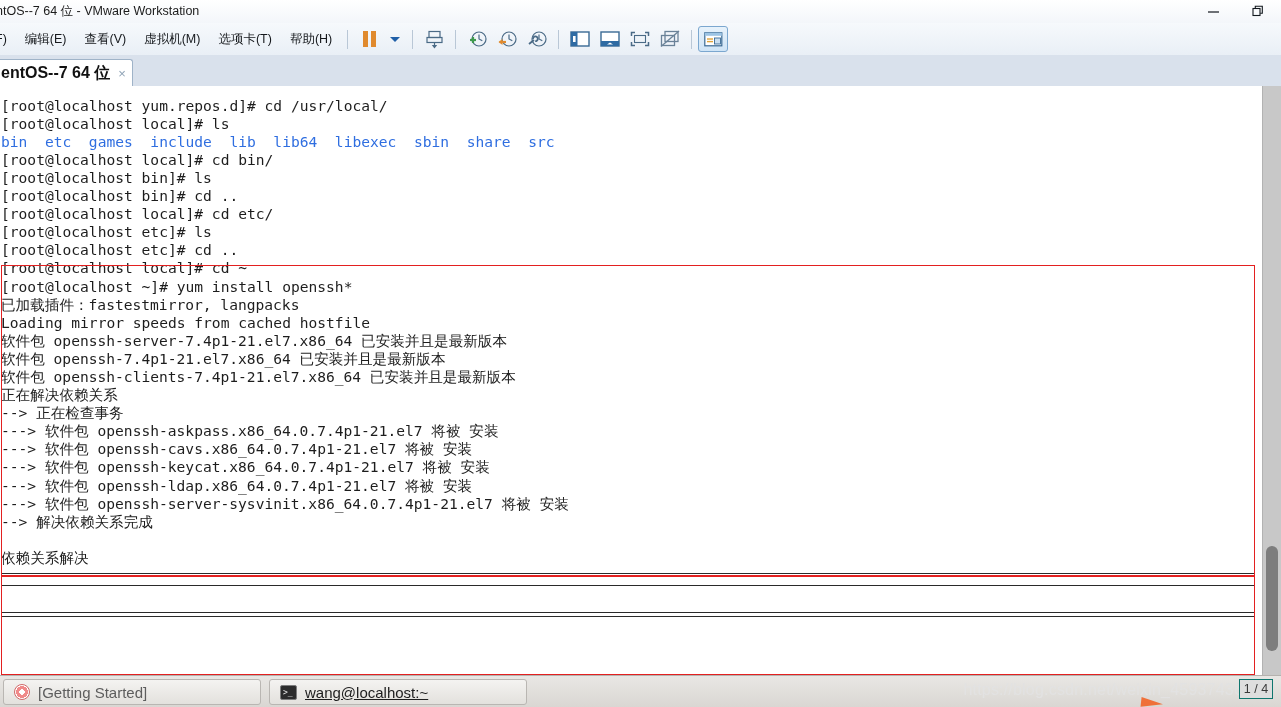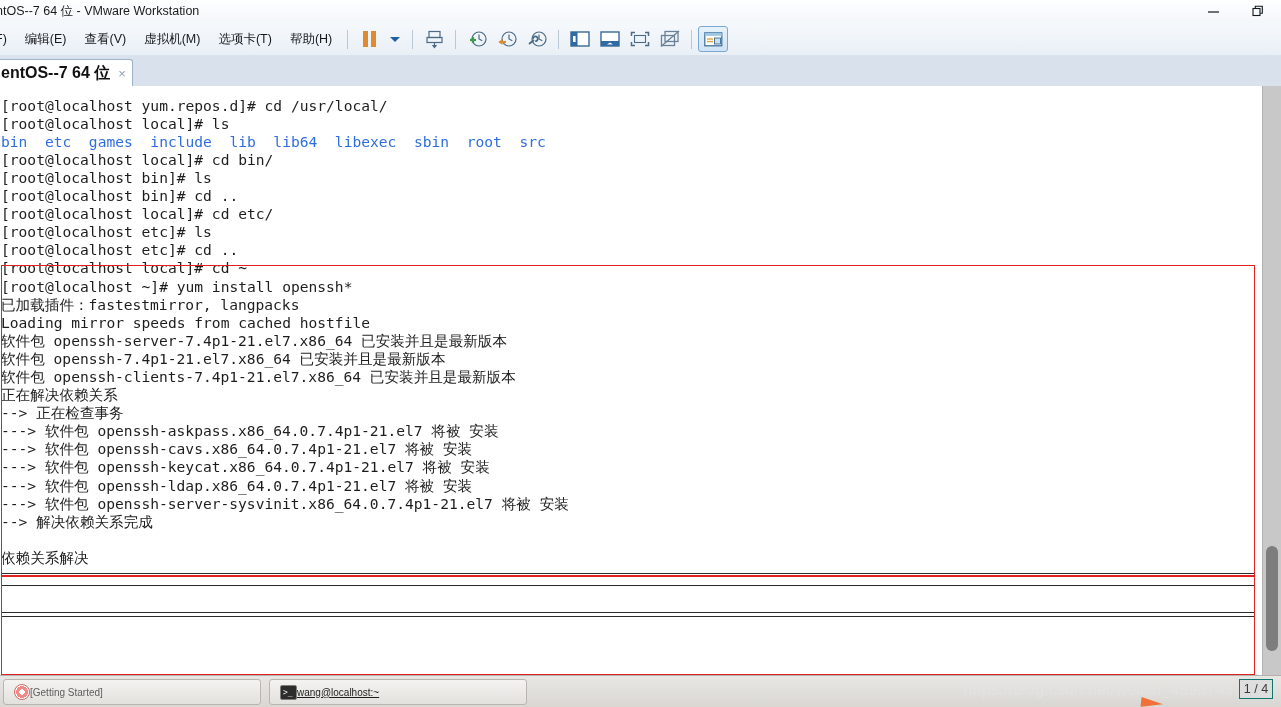--- a/index.html
+++ b/index.html
@@ -168,22 +168,22 @@
     height: 26px;
     display: flex; align-items: center;
     padding: 0 10px;
     margin-left: 3px;
     border: 1px solid #b9b6b2;
     border-radius: 3px;
     background: linear-gradient(#f4f3f1, #e3e1dd);
     box-sizing: border-box;
   }
   .task-btn .tb-label {
-    font-size: 10px; color: #5d5d5d;
-    white-space: nowrap;
+    font-size: 15px; color: #5d5d5d;
+    margin-left: 8px; white-space: nowrap;
   }
   .task-btn.active .tb-label { color: #1d1d1d; text-decoration: underline; }
   .life-ico {
     width: 16px; height: 16px; border-radius: 50%;
     background: radial-gradient(circle at 50% 50%, #ffffff 0 26%, #f08a8a 27% 58%, #ffffff 59% 72%, #e87878 73% 100%);
     border: 1px solid #d06a6a;
     box-sizing: border-box;
   }
   .term-ico {
     width: 17px; height: 15px;
@@ -349,21 +349,21 @@
   <div class="tabstrip">
     <div class="vmtab">
       <span class="vmtab-label">entOS--7 64 位</span>
       <span class="vmtab-close">×</span>
     </div>
   </div>
 
   <div class="vmscreen">
     <pre class="term" id="term-out">[root@localhost yum.repos.d]# cd /usr/local/
 [root@localhost local]# ls
-<span class="blue">bin  etc  games  include  lib  lib64  libexec  sbin  root  src</span>
+<span class="blue">bin  etc  games  include  lib  lib64  libexec  sbin  share  src</span>
 [root@localhost local]# cd bin/
 [root@localhost bin]# ls
 [root@localhost bin]# cd ..
 [root@localhost local]# cd etc/
 [root@localhost etc]# ls
 [root@localhost etc]# cd ..
 [root@localhost local]# cd ~
 [root@localhost ~]# yum install openssh*
 已加载插件：fastestmirror, langpacks
 Loading mirror speeds from cached hostfile

